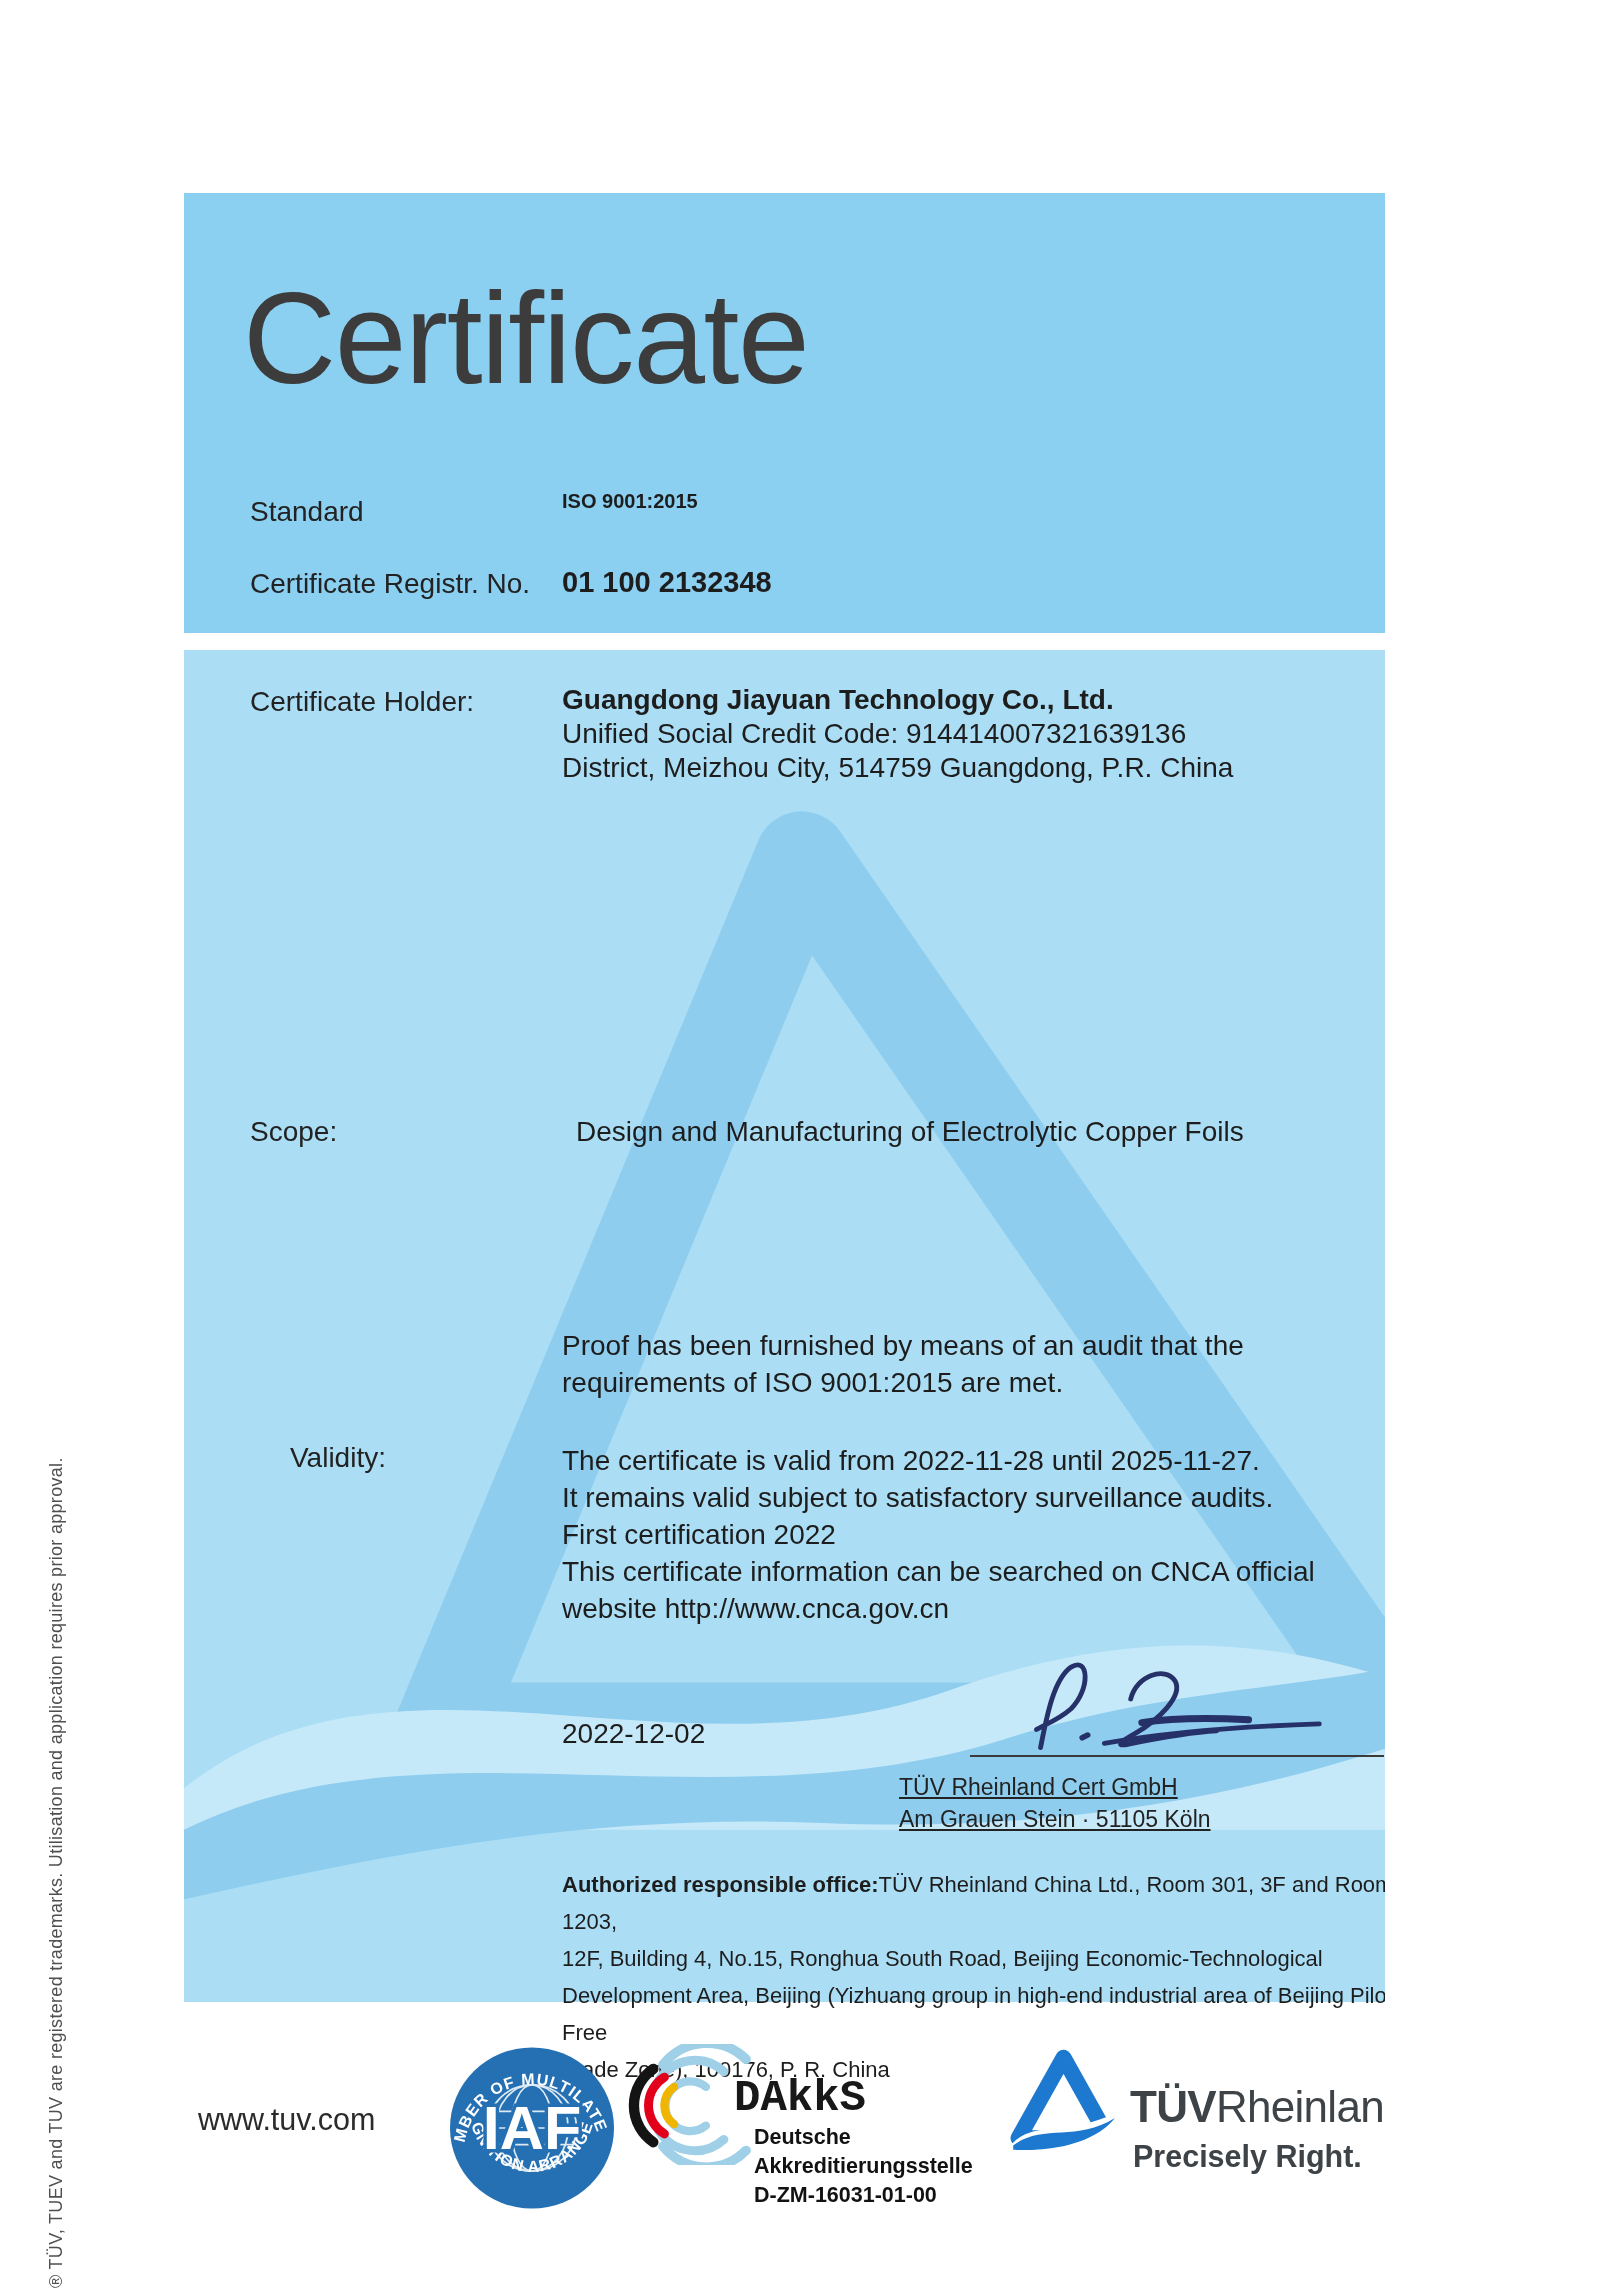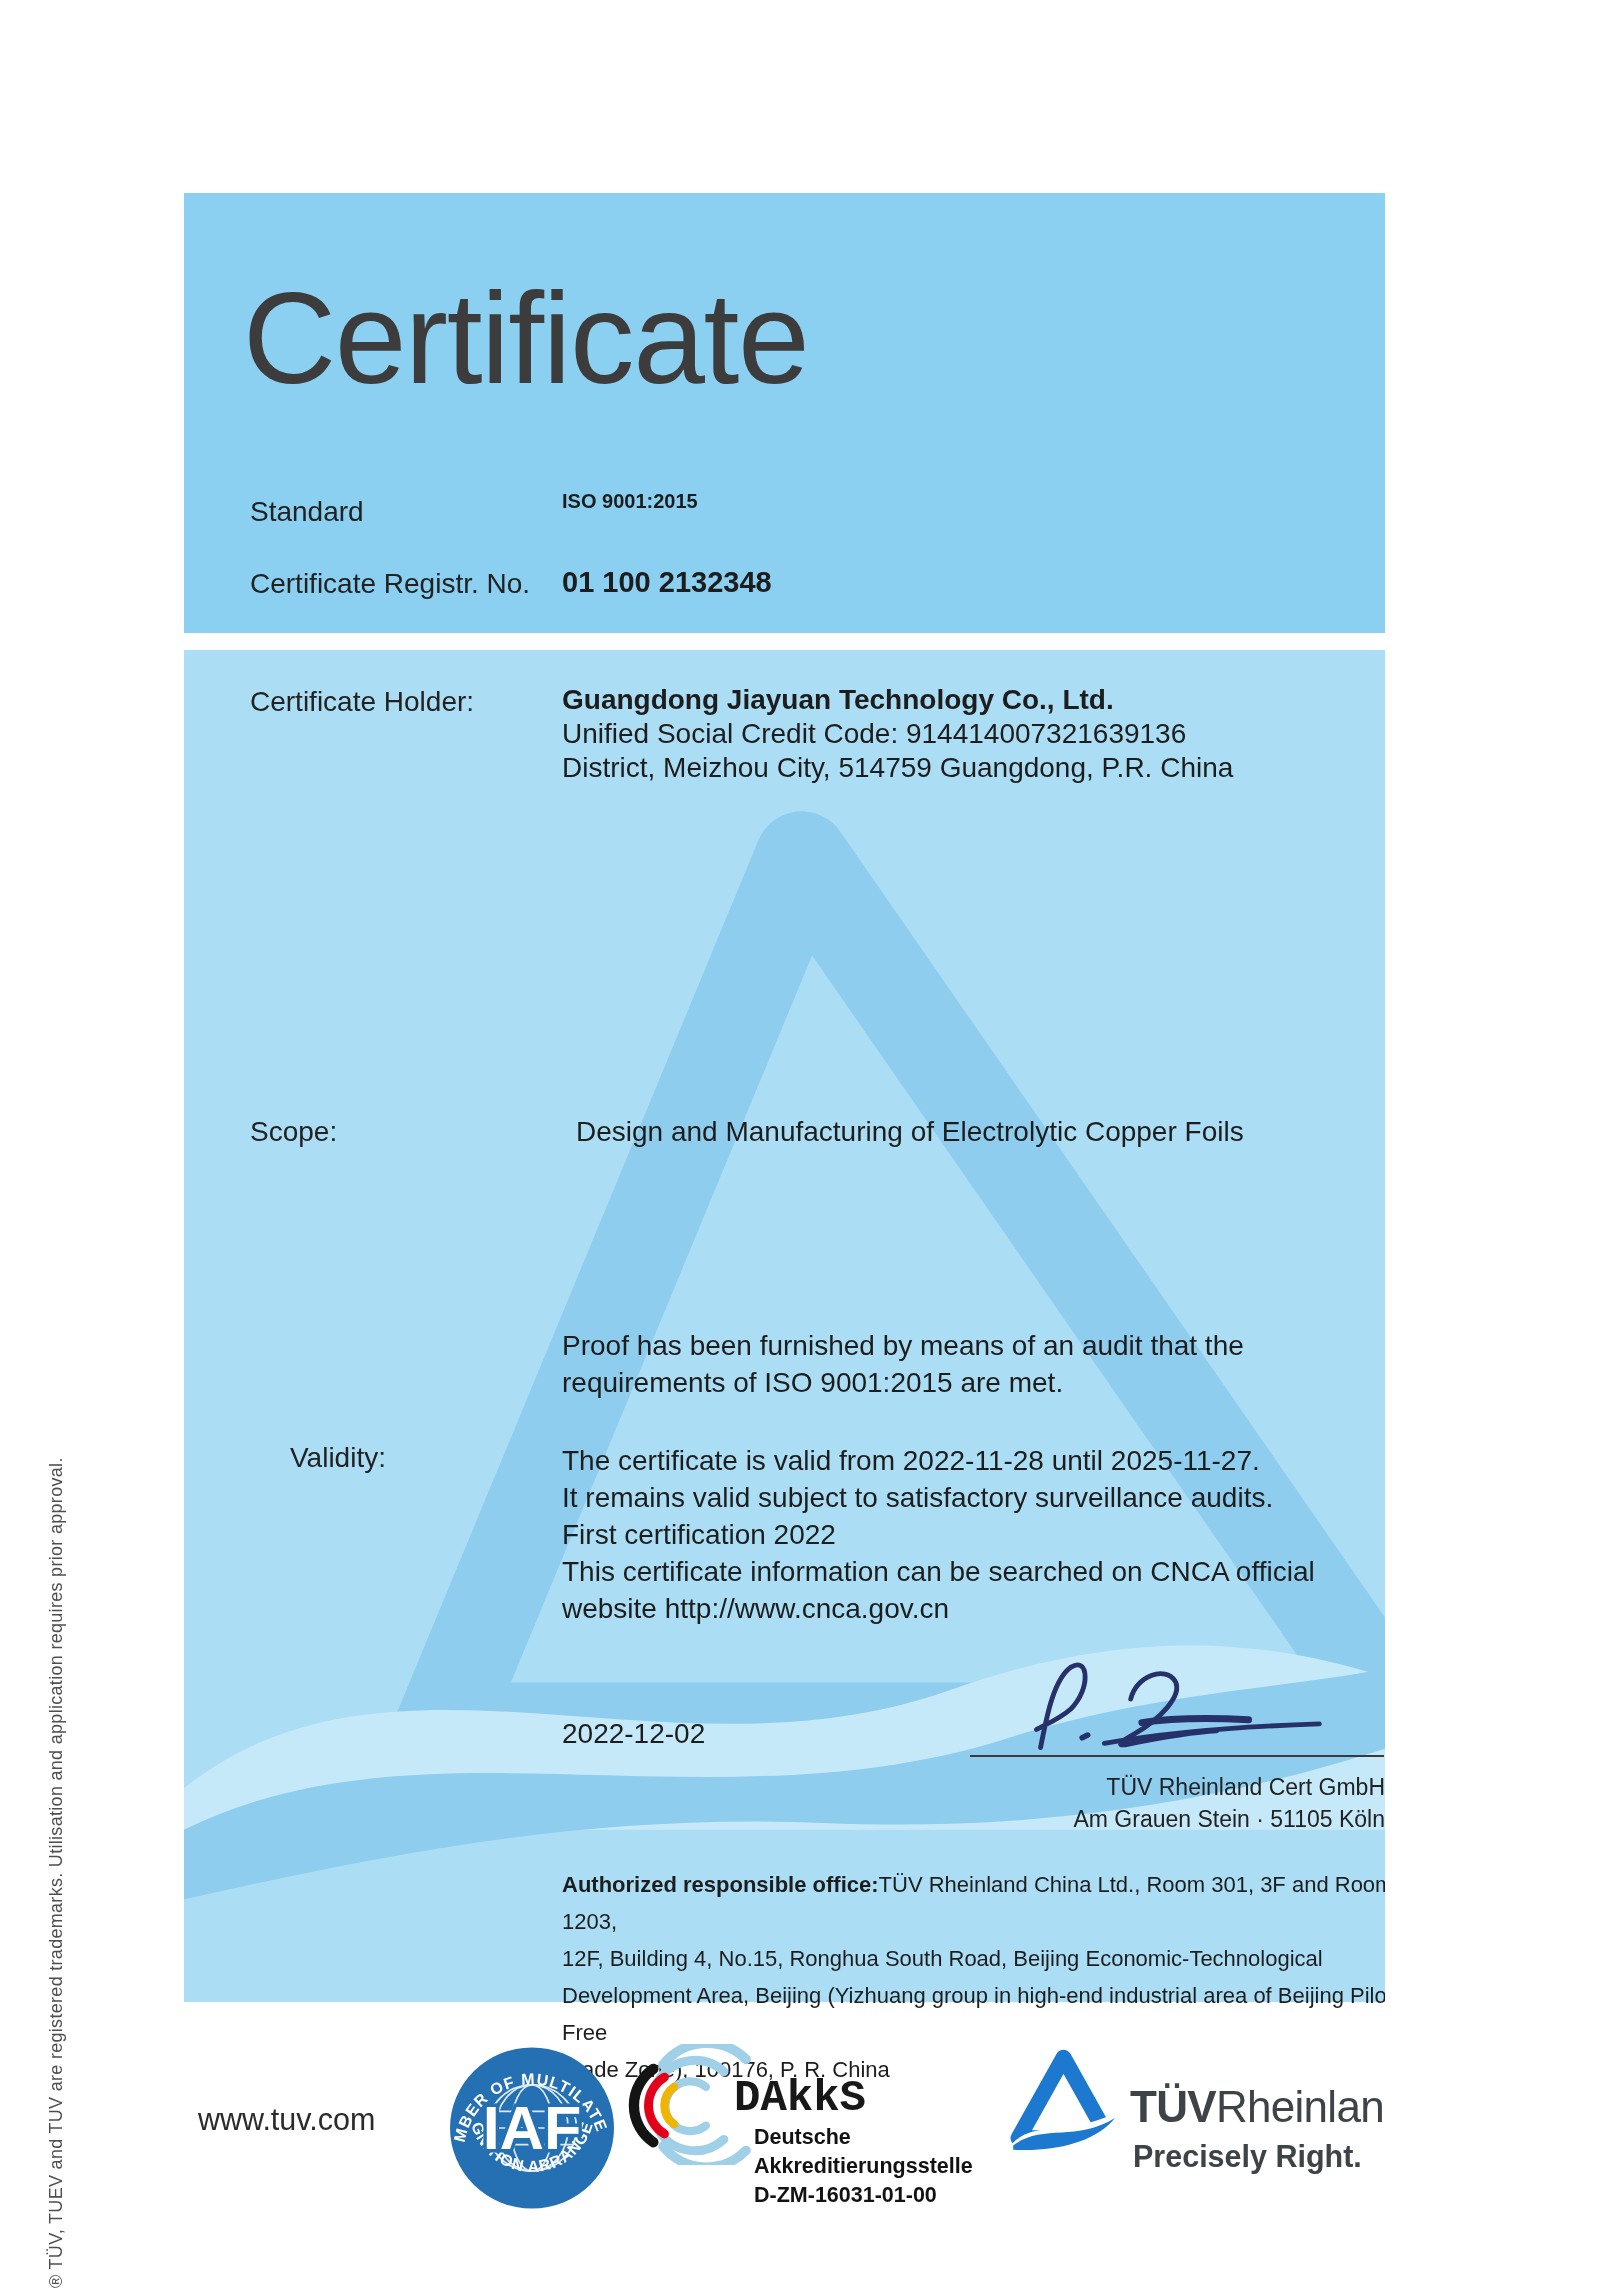--- a/index.html
+++ b/index.html
@@ -36,21 +36,21 @@
   .multiline div { line-height:37px; }
   .holder-lines div { line-height:34px; }
 
   .iso-value { font-size:20px; font-weight:bold; }
   .reg-value { font-size:29px; font-weight:bold; }
 
   .issue-date { left:562px; top:1718px; font-size:28px; }
 
   
   .sig-line { left:970px; top:1755px; width:414px; border-top:2.1px solid #3a3a3a; height:0; }
-  .signatory { left:899px; top:1771px; width:486px; text-align:right; font-size:23px; line-height:32px; color:#222; }
+  .signatory { left:899px; top:1771px; width:486px; font-size:23px; line-height:32px; color:#222;text-decoration:underline; }
 
   
   .auth-block { left:562px; top:1866px; width:861px; font-size:22px; line-height:37px; color:#1d1d1d; }
 
   
   .trademark-note {
     left:46px; top:2288px;
     transform:rotate(-90deg); transform-origin:0 0;
     font-size:18px; color:#4f4f4f; white-space:nowrap; letter-spacing:0.3px;
   }

